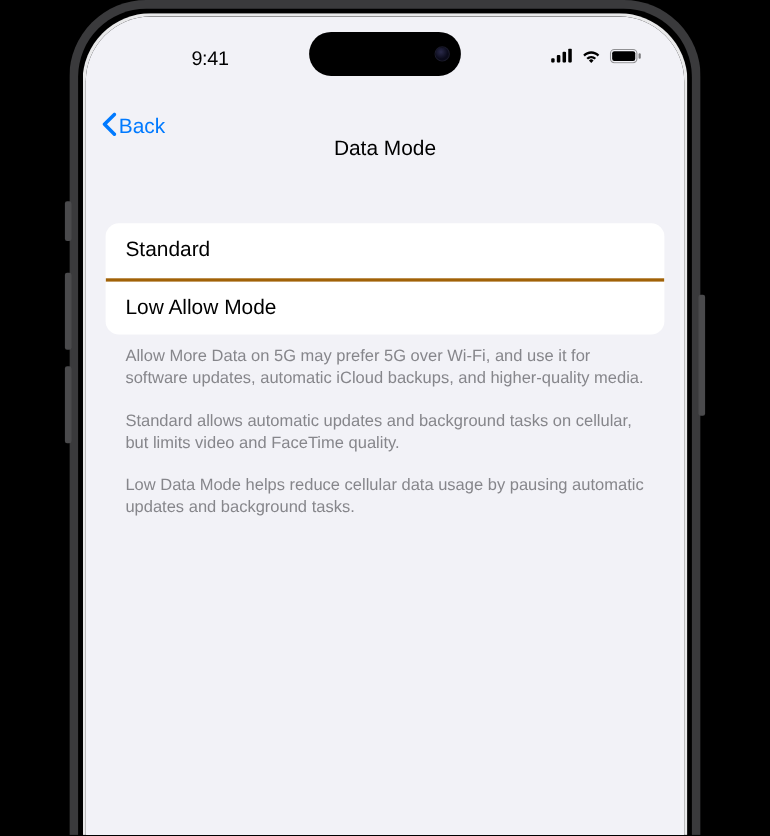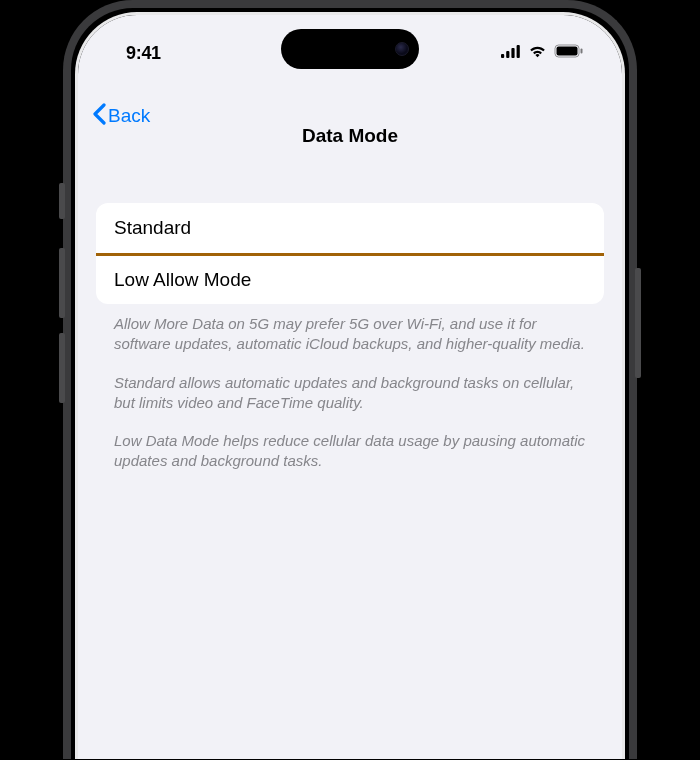--- a/index.html
+++ b/index.html
@@ -74,22 +74,23 @@
     }
     .status-bar {
       height: 58px;
       display: flex;
       align-items: center;
       justify-content: space-between;
       padding: 18px 38px 0 48px;
     }
     .time {
       font-size: 18px;
-      font-weight: 700;
+      font-weight: 400;
       letter-spacing: -0.3px;
+      margin-left: 48px;
     }
     .status-icons {
       display: flex;
       align-items: center;
       gap: 7px;
     }
     .nav-header {
       display: flex;
       align-items: center;
       height: 50px;
@@ -103,21 +104,21 @@
       color: #007aff;
       font-size: 19px;
       gap: 2px;
       justify-content: center;
     }
     .nav-title {
       position: absolute;
       left: 50%;
       transform: translateX(-50%);
       font-size: 19px;
-      font-weight: 700;
+      font-weight: 400;
       color: #000;
       margin-top: 40px;
     }
     .content {
       padding: 0 18px;
     }
     .options-group {
       background: #fff;
       border-radius: 12px;
       margin-top: 62px;
@@ -140,21 +141,20 @@
       color: #007aff;
     }
     .footer-text {
       padding: 10px 18px 0 18px;
       font-size: 15px;
       line-height: 1.35;
       color: #86868b;
     }
     .footer-text p {
       margin-bottom: 18px;
-      font-style: italic;
     }
   </style>
 </head>
 <body>
 
 <div class="phone-frame">
   <div class="side-btn left1"></div>
   <div class="side-btn left2"></div>
   <div class="side-btn left3"></div>
   <div class="side-btn right1"></div>

